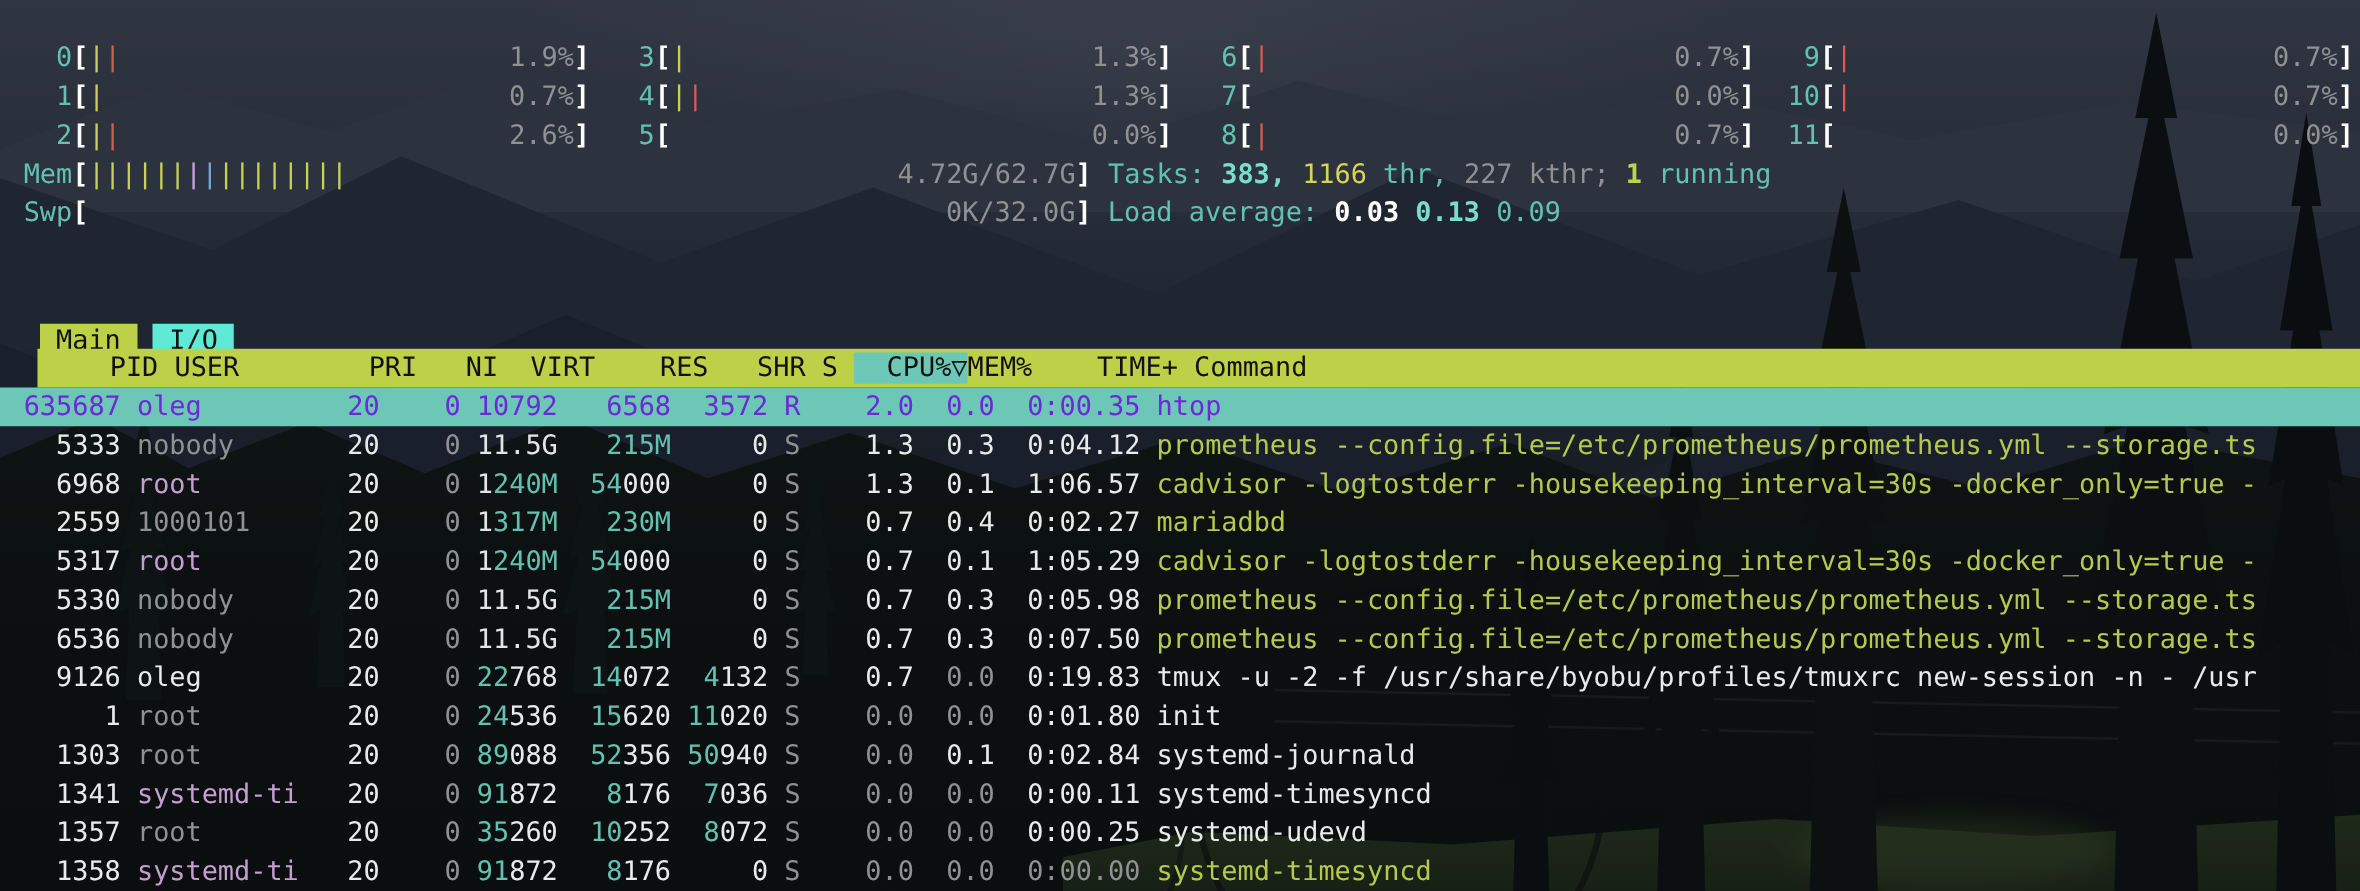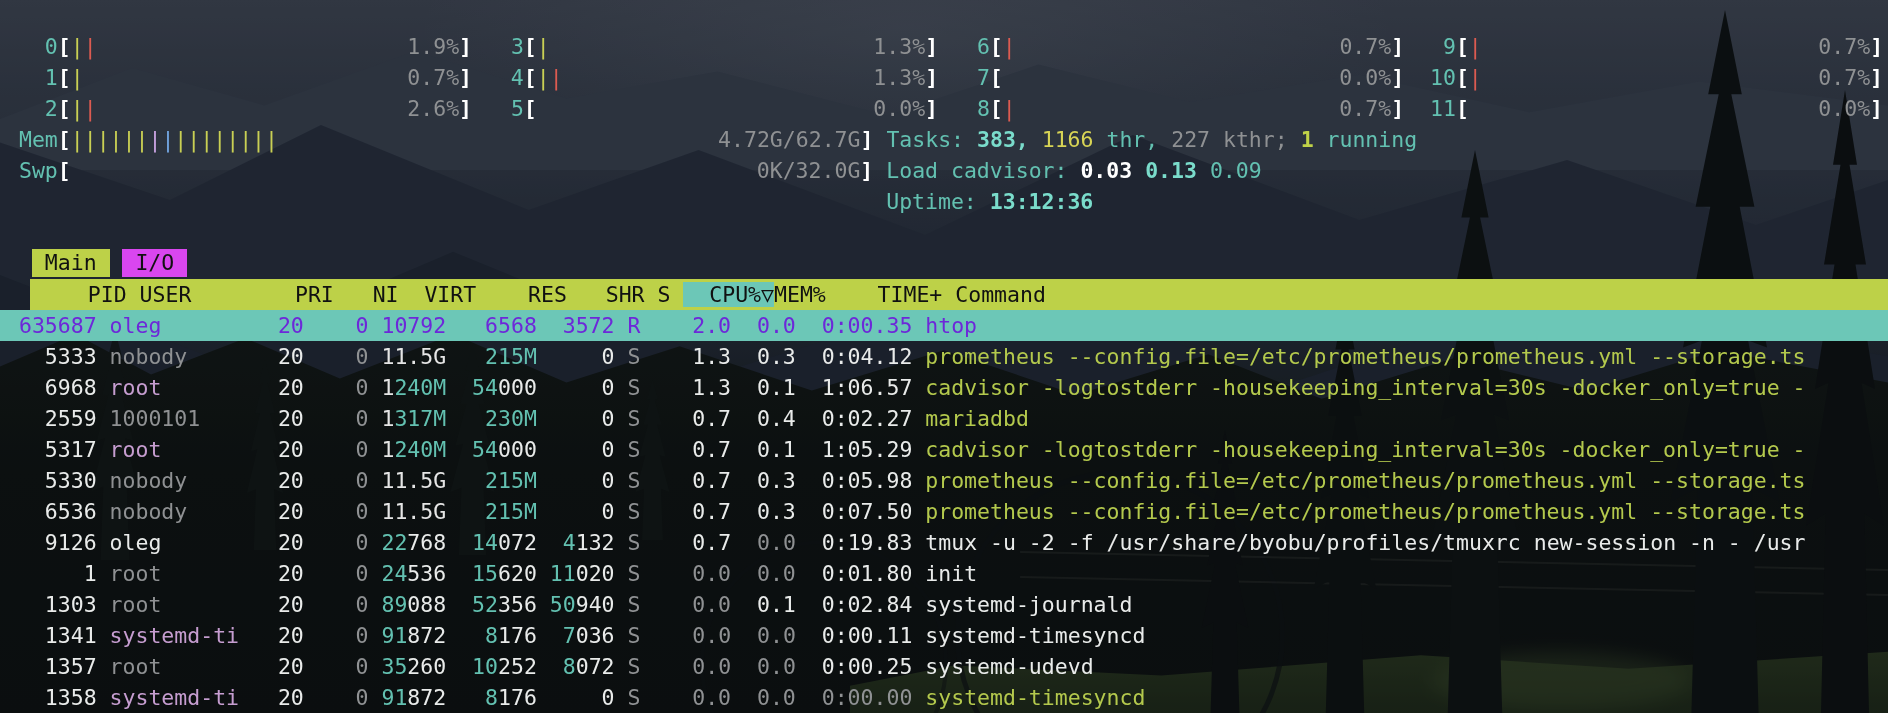--- a/index.html
+++ b/index.html
@@ -39,23 +39,23 @@
   .f1{top:560px;} .f2{top:585px;}
   .post{left:1705px;top:540px;width:14px;height:120px;background:#131a12;}
   .overlay{left:0;top:0;width:1888px;height:713px;background:rgba(12,16,24,.40);}
   
   .line{position:absolute;left:0;width:100%;height:31px;line-height:31px;
     white-space:pre;padding-left:6px;box-sizing:border-box;color:#e9ebea;}
   .hdr{background:#bdd148;color:#111;margin-left:30px;}
   .sel{background:#6cc7b7;}
   .sel span{color:#6d28d9;}
   .sort-hdr{background:#6cc7b7;color:#111;}
-  .tab{position:absolute;top:1px;height:28px;line-height:28px;padding:0 1ch;color:#111;text-align:center;}
+  .tab{position:absolute;top:11px;height:28px;line-height:28px;padding:0 1ch;color:#111;text-align:center;}
   .tab-main{left:calc(6px + 2ch);background:#bdd148;}
-  .tab-io{left:calc(6px + 9ch);background:#d946ef;}
+  .tab-io{left:calc(6px + 9ch);background:#5eead4;}
   
   .c-t{color:#63c1b1;} .c-tb{color:#7adccb;font-weight:bold;text-align:right;}
   .c-w{color:#e9ebea;} .c-wb{color:#ffffff;font-weight:bold;}
   .c-g{color:#8f9193;} .c-y{color:#e5e5e5;}
   .c-yb{color:#d8d455;font-weight:normal;} .c-gnb{color:#c0d248;font-weight:bold;}
   .c-gr{color:#b4c94d;text-align:right;} .c-p{color:#c69dd0;} .c-k{color:#111;}
   .bar-y{color:#c9d054;} .bar-r{color:#dc5b51;} .bar-m{color:#c9a3e2;} .bar-b{color:#73a7e3;}
 </style>
 </head>
 <body>
@@ -84,22 +84,21 @@
     <div class="bg tree t3"></div>
     <div class="bg tree t1"></div>
     <div class="bg tree t2"></div>
     <div class="bg overlay"></div>
   </div>
 
   <div class="line" style="top:31px" id="cpu-row-0"><span><span class="c-t">   0</span><span class="c-wb">[</span><span class="bar-y">|</span><span class="bar-r">|</span><span>                        </span><span class="c-g">1.9%</span><span class="c-wb">]</span></span><span><span class="c-t">   3</span><span class="c-wb">[</span><span class="bar-y">|</span><span>                         </span><span class="c-g">1.3%</span><span class="c-wb">]</span></span><span><span class="c-t">   6</span><span class="c-wb">[</span><span class="bar-r">|</span><span>                         </span><span class="c-g">0.7%</span><span class="c-wb">]</span></span><span><span class="c-t">   9</span><span class="c-wb">[</span><span class="bar-r">|</span><span>                          </span><span class="c-g">0.7%</span><span class="c-wb">]</span></span></div>
   <div class="line" style="top:62px" id="cpu-row-1"><span><span class="c-t">   1</span><span class="c-wb">[</span><span class="bar-y">|</span><span>                         </span><span class="c-g">0.7%</span><span class="c-wb">]</span></span><span><span class="c-t">   4</span><span class="c-wb">[</span><span class="bar-y">|</span><span class="bar-r">|</span><span>                        </span><span class="c-g">1.3%</span><span class="c-wb">]</span></span><span><span class="c-t">   7</span><span class="c-wb">[</span><span>                          </span><span class="c-g">0.0%</span><span class="c-wb">]</span></span><span><span class="c-t">  10</span><span class="c-wb">[</span><span class="bar-r">|</span><span>                          </span><span class="c-g">0.7%</span><span class="c-wb">]</span></span></div>
   <div class="line" style="top:93px" id="cpu-row-2"><span><span class="c-t">   2</span><span class="c-wb">[</span><span class="bar-y">|</span><span class="bar-r">|</span><span>                        </span><span class="c-g">2.6%</span><span class="c-wb">]</span></span><span><span class="c-t">   5</span><span class="c-wb">[</span><span>                          </span><span class="c-g">0.0%</span><span class="c-wb">]</span></span><span><span class="c-t">   8</span><span class="c-wb">[</span><span class="bar-r">|</span><span>                         </span><span class="c-g">0.7%</span><span class="c-wb">]</span></span><span><span class="c-t">  11</span><span class="c-wb">[</span><span>                           </span><span class="c-g">0.0%</span><span class="c-wb">]</span></span></div>
   <div class="line" style="top:124px" id="mem-row"><span><span class="c-t"> Mem</span><span class="c-wb">[</span><span class="bar-y">|</span><span class="bar-y">|</span><span class="bar-y">|</span><span class="bar-y">|</span><span class="bar-y">|</span><span class="bar-y">|</span><span class="bar-m">|</span><span class="bar-b">|</span><span class="bar-y">|</span><span class="bar-y">|</span><span class="bar-y">|</span><span class="bar-y">|</span><span class="bar-y">|</span><span class="bar-y">|</span><span class="bar-y">|</span><span class="bar-y">|</span><span>                                  </span><span class="c-g">4.72G/62.7G</span><span class="c-wb">]</span></span><span> </span><span class="c-t">Tasks: </span><span class="c-tb">383,</span><span class="c-t"> </span><span class="c-yb">1166</span><span class="c-t"> thr, </span><span class="c-g">227 kthr;</span><span class="c-t"> </span><span class="c-gnb">1</span><span class="c-t"> running</span></div>
-  <div class="line" style="top:155px" id="swp-row"><span><span class="c-t"> Swp</span><span class="c-wb">[</span><span>                                                     </span><span class="c-g">0K/32.0G</span><span class="c-wb">]</span></span><span> </span><span class="c-t">Load cadvisor: </span><span class="c-wb">0.03 </span><span class="c-tb">0.13 </span><span class="c-t">0.09</span></div>
-  <div class="line" style="top:186px" id="uptime-row"><span>                                                                    </span><span class="c-t">Uptime: </span><span class="c-tb">13:12:36</span></div>
+  <div class="line" style="top:155px" id="swp-row"><span><span class="c-t"> Swp</span><span class="c-wb">[</span><span>                                                     </span><span class="c-g">0K/32.0G</span><span class="c-wb">]</span></span><span> </span><span class="c-t">Load average: </span><span class="c-wb">0.03 </span><span class="c-tb">0.13 </span><span class="c-t">0.09</span></div>
 
   <div class="line" style="top:248px">
     <span class="tab tab-main">Main</span>
     <span class="tab tab-io">I/O</span>
   </div>
 
   <div class="line hdr" style="top:279px" id="table-header"><span><span>    </span><span>PID</span></span><span> </span><span><span>USER</span><span>      </span></span><span> </span><span><span> </span><span>PRI</span></span><span> </span><span><span>  </span><span>NI</span></span><span> </span><span><span> </span><span>VIRT</span></span><span> </span><span><span>   </span><span>RES</span></span><span> </span><span><span>  </span><span>SHR</span></span><span> </span><span><span>S</span></span><span> </span><span class="sort-hdr"><span>  </span><span>CPU%</span><span>▽</span></span><span><span>MEM%</span></span><span> </span><span><span>   </span><span>TIME+</span></span><span> </span><span><span>Command</span></span></div>
   <div id="rows">
       <div class="line sel" style="top: 310px;"><span><span> </span><span class="c-k">635687</span></span><span> </span><span><span class="c-k">oleg</span><span>      </span></span><span> </span><span><span>  </span><span class="c-k">20</span></span><span> </span><span><span>   </span><span class="c-k">0</span></span><span> </span><span><span class="c-k">10792</span></span><span> </span><span><span>  </span><span class="c-k">6568</span></span><span> </span><span><span> </span><span class="c-k">3572</span></span><span> </span><span><span class="c-k">R</span></span><span> </span><span><span>   </span><span class="c-k">2.0</span></span><span> </span><span><span> </span><span class="c-k">0.0</span></span><span> </span><span><span> </span><span class="c-k">0:00.35</span></span><span> </span><span><span class="c-k">htop</span></span></div>
       <div class="line" style="top: 341px;"><span><span>   </span><span class="c-w">5333</span></span><span> </span><span><span class="c-g">nobody</span><span>    </span></span><span> </span><span><span>  </span><span class="c-w">20</span></span><span> </span><span><span>   </span><span class="c-g">0</span></span><span> </span><span><span class="c-y">11.5G</span></span><span> </span><span><span>  </span><span class="c-t">215M</span></span><span> </span><span><span>    </span><span class="c-w">0</span></span><span> </span><span><span class="c-g">S</span></span><span> </span><span><span>   </span><span class="c-w">1.3</span></span><span> </span><span><span> </span><span class="c-w">0.3</span></span><span> </span><span><span> </span><span class="c-w">0:04.12</span></span><span> </span><span><span class="c-gr">prometheus --config.file=/etc/prometheus/prometheus.yml --storage.ts</span></span></div>

